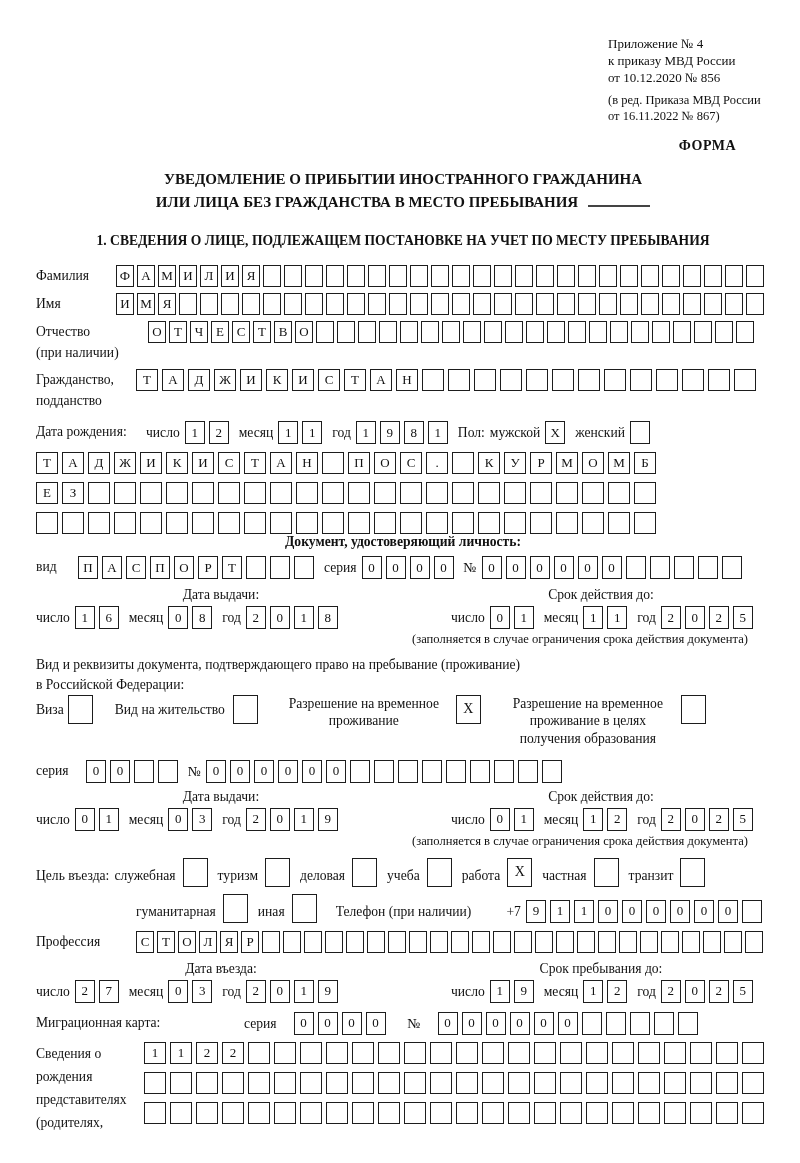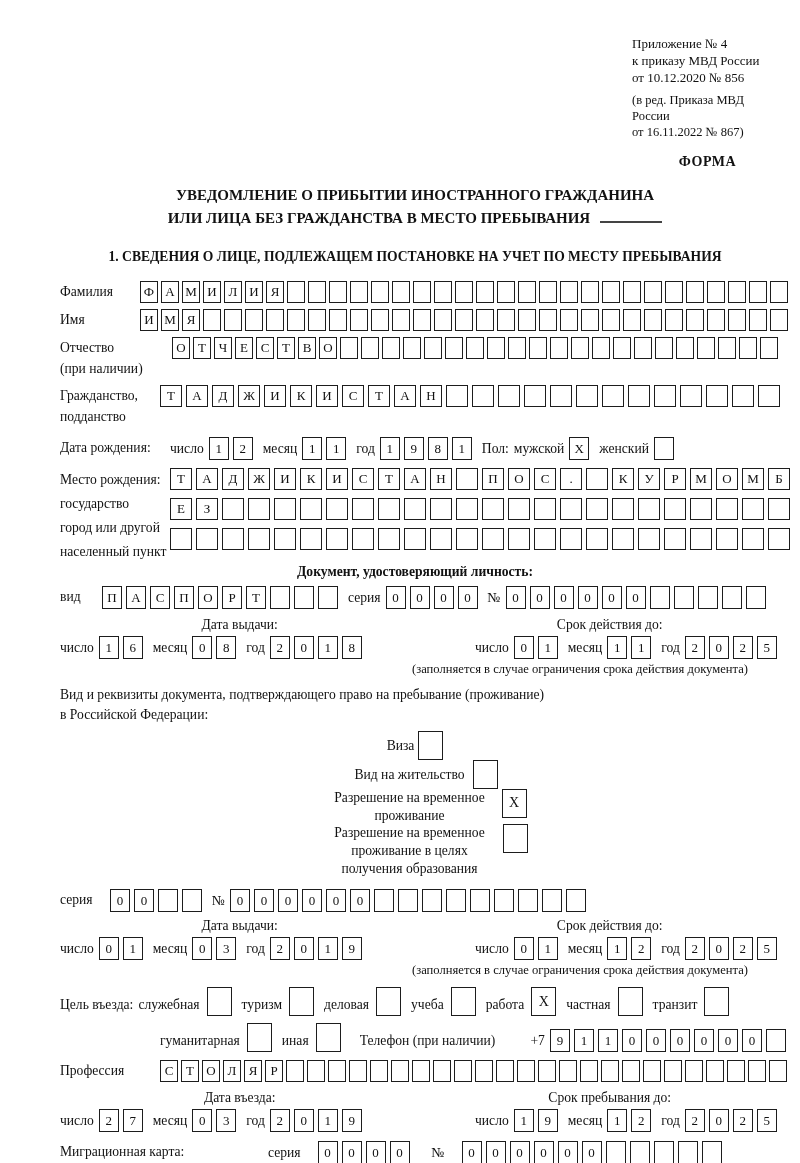--- a/index.html
+++ b/index.html
@@ -1,19 +1,19 @@
 <!DOCTYPE html>
 <html><head>
 <meta charset="utf-8">
 <style>
   html,body{margin:0;padding:0;background:#e8e8e8;}
   .page{
     width:800px;height:1163px;margin:0 auto;background:#ffffff;color:#111;
     font-family:"Liberation Serif","DejaVu Serif",serif;
-    box-sizing:border-box;padding:36px 30px 20px 60px;overflow:hidden;
+    box-sizing:border-box;padding:36px 30px 20px 36px;overflow:hidden;
   }
   .appendix{margin-left:572px;font-size:13px;line-height:1.3;}
   .appendix .rev{margin-top:5px;font-size:12.5px;}
   .forma{margin-top:14px;text-align:right;padding-right:34px;font-weight:bold;font-size:14px;letter-spacing:.5px;}
   .title{margin-top:14px;text-align:center;font-weight:bold;font-size:15px;line-height:1.5;}
   .blank-line{display:inline-block;width:62px;border-bottom:2px solid #444;margin-left:10px;vertical-align:baseline;}
   .sec-heading{margin-top:20px;text-align:center;font-weight:bold;font-size:13.6px;}
   .row{display:flex;align-items:flex-start;margin-top:6px;}
   .lbl{font-size:13.6px;line-height:22px;flex:none;}
   .lbl-stack{display:flex;flex-direction:column;flex:none;font-size:13.6px;line-height:21px;}
@@ -25,21 +25,21 @@
   .wide{gap:4px;} .wide .cell{width:22px;}
   .date{gap:4px;} .date .cell{width:20px;height:23px;}
   .dlbl{font-size:13.6px;line-height:23px;margin:0 5px 0 10px;flex:none;}
   .dlbl.first{margin-left:0;}
   .stack-rows{display:flex;flex-direction:column;gap:8px;}
   .dhead{display:flex;font-size:13.6px;margin-top:8px;}
   .dhead .h1{width:370px;text-align:center;}
   .dhead .h2{width:330px;text-align:center;margin-left:30px;}
   .note{font-size:12.6px;text-align:right;padding-right:22px;margin-top:3px;}
   .para{font-size:13.6px;margin-top:8px;line-height:1.45;}
-  .cbrow{display:flex;align-items:center;margin-top:6px;flex-direction:column;}
+  .cbrow{display:flex;align-items:flex-start;}
   .cbgrp{display:flex;align-items:flex-start;}
   .cbgrp .txt{font-size:13.6px;line-height:1.3;}
   .cbgrp .txt.ml{text-align:center;white-space:pre-line;}
   .cbx{box-sizing:border-box;width:25px;height:29px;border:1.6px solid #1d1d1d;
        display:inline-flex;align-items:center;justify-content:center;font-size:14px;flex:none;margin-left:8px;}
   .doc-heading{text-align:center;font-weight:bold;font-size:13.6px;} .gap12{margin-top:12px;}
   .datepair{display:flex;margin-top:3px;}
   .dategrp{display:flex;flex:none;}
 </style>
 </head>
@@ -237,26 +237,20 @@
     <span class="cells date">
         <span class="cell">X</span>
       </span>
     <span class="dlbl">женский</span>
     <span class="cells date">
         <span class="cell"></span>
       </span>
   </div>
 
   <div class="row" style="margin-top:8px;">
-    <span class="lbl-stack w110" style="line-height:24px;">
-      <span>Место рождения:</span>
-      <span>государство</span>
-      <span>город или другой</span>
-      <span>населенный пункт</span>
-    </span>
     <span class="stack-rows">
       <span class="cells wide">
           <span class="cell">Т</span>
           <span class="cell">А</span>
           <span class="cell">Д</span>
           <span class="cell">Ж</span>
           <span class="cell">И</span>
           <span class="cell">К</span>
           <span class="cell">И</span>
           <span class="cell">С</span>

